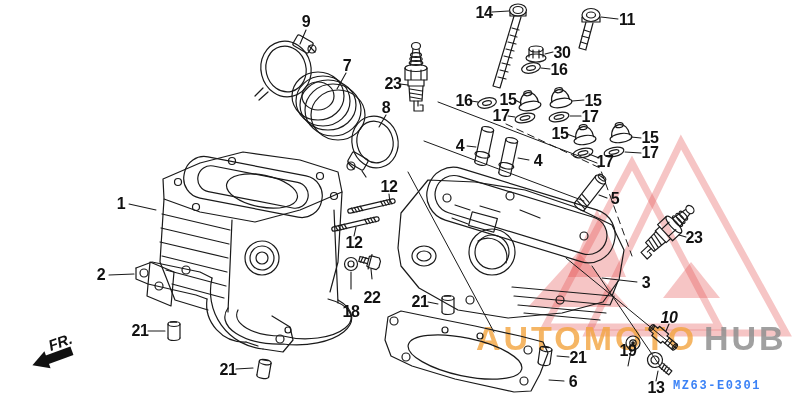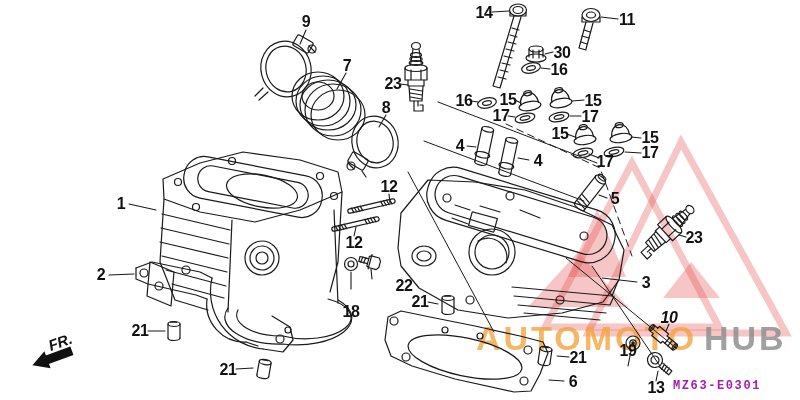--- a/index.html
+++ b/index.html
@@ -5,21 +5,21 @@
   html,body{margin:0;padding:0;}
   body{width:800px;height:400px;background:#ffffff;position:relative;overflow:hidden;
        font-family:"Liberation Sans",sans-serif;}
   .stage{position:absolute;inset:0;}
   svg{position:absolute;left:0;top:0;}
   .callout{position:absolute;transform:translate(-50%,-50%);
            font:700 16px "Liberation Sans",sans-serif;color:#111;letter-spacing:-0.5px;
            white-space:nowrap;}
   .code{position:absolute;left:673px;top:379px;
         font:700 12px "Liberation Mono","DejaVu Sans Mono",monospace;
-        letter-spacing:1.6px;color:#a21caf;}
+        letter-spacing:1.6px;color:#3b82f6;}
 </style>
 </head>
 <body>
 
 <div class="stage">
 
   <svg width="800" height="400" viewBox="0 0 800 400">
     <g fill="none" stroke-width="7" stroke-opacity="0.33">
       <path d="M632,163 L545,327 L719,327 Z" stroke="#E45050"></path>
       <path d="M681,142 L588,333 L786,333 Z" stroke="#E45050"></path>
@@ -328,19 +328,19 @@
       <div class="callout" style="left: 590px; top: 117px;">17</div>
       <div class="callout" style="left: 605px; top: 162px;">17</div>
       <div class="callout" style="left: 650px; top: 153px;">17</div>
       <div class="callout" style="left: 351px; top: 287px; margin-top: 25px;">18</div>
       <div class="callout" style="left: 628px; top: 351px;">19</div>
       <div class="callout" style="left: 562px; top: 53px;">30</div>
       <div class="callout" style="left: 140px; top: 331px;">21</div>
       <div class="callout" style="left: 228px; top: 370px;">21</div>
       <div class="callout" style="left: 420px; top: 302px;">21</div>
       <div class="callout" style="left: 578px; top: 358px;">21</div>
-      <div class="callout" style="left: 372px; top: 286px; margin-left: 32px;">22</div>
+      <div class="callout" style="left: 372px; top: 298px;">22</div>
       <div class="callout" style="left: 393px; top: 84px;">23</div>
       <div class="callout" style="left: 694px; top: 238px;">23</div>
     </div>
 
   <div class="code">MZ63-E0301</div>
 </div>
 
 </body></html>

